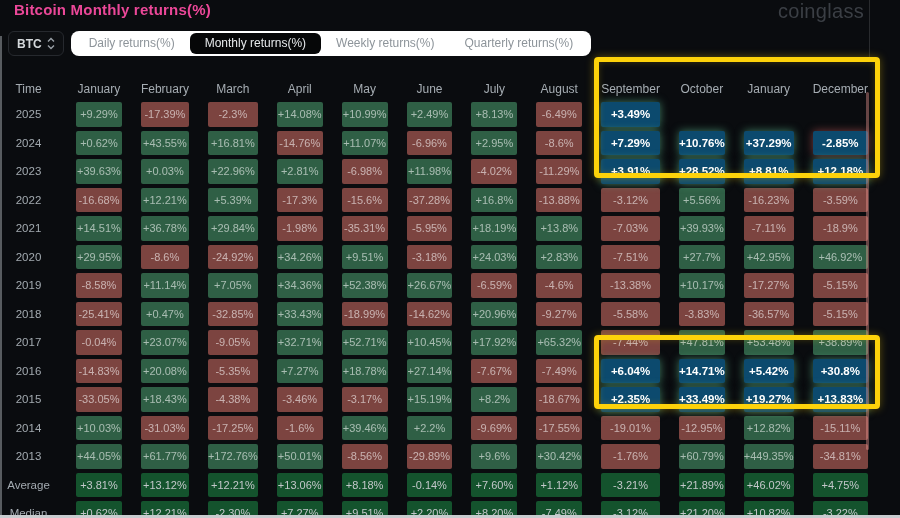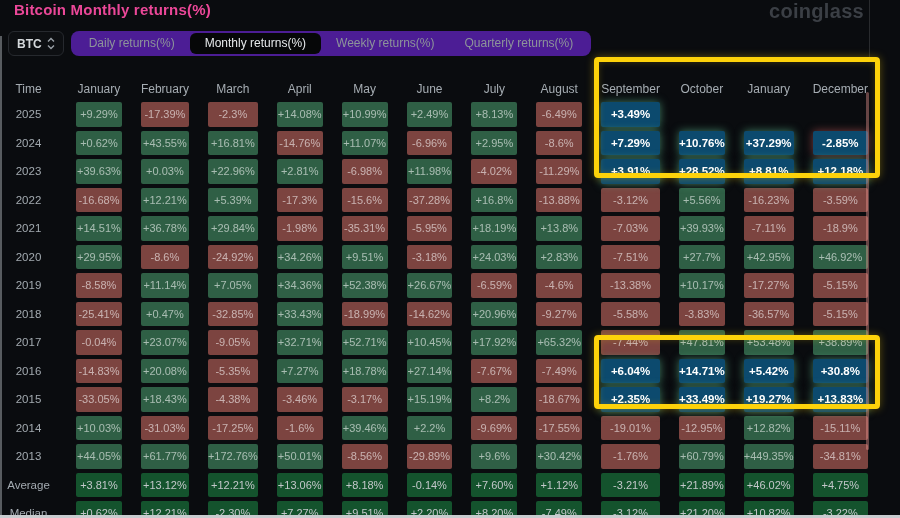--- a/index.html
+++ b/index.html
@@ -2,28 +2,28 @@
 <html><head>
 <meta charset="utf-8">
 <style>
   html,body{margin:0;padding:0;}
   body{
     width:900px;height:518px;position:relative;overflow:hidden;
     background:#0a0c0f;color:#dfe3e6;
     font-family:"Liberation Sans",sans-serif;
   }
   .page-title{position:absolute;left:14px;top:1px;margin:0;font-size:15px;font-weight:bold;color:#ec4899;letter-spacing:.2px;}
-  .logo{position:absolute;right:36px;top:0px;font-size:20px;font-weight:bold;color:#3b3f45;letter-spacing:.3px;margin-left:20px;}
+  .logo{position:absolute;right:36px;top:0px;font-size:20px;font-weight:normal;color:#3b3f45;letter-spacing:.3px;margin-left:20px;}
   .top-divider{position:absolute;left:869px;top:0;width:1px;height:57px;background:rgba(255,255,255,.13);}
 
   .controls{position:absolute;left:8px;top:31px;height:25px;display:flex;align-items:center;gap:7px;}
   .symbol{height:23px;padding:0 8px;background:#0d0f12;border:1px solid #26292e;border-radius:6px;
     display:flex;align-items:center;gap:5px;font-size:12px;font-weight:bold;color:#d5d9dc;cursor:pointer;}
   .symbol svg{display:block;}
-  .tabs{height:25px;background:#4c1d95;border-radius:8px;display:flex;align-items:center;padding:0 3px;}
+  .tabs{height:25px;background:#ffffff;border-radius:8px;display:flex;align-items:center;padding:0 3px;}
   .tab{padding:0 15px;font-size:12px;color:#8d949a;height:21px;line-height:21px;border-radius:6px;cursor:pointer;white-space:nowrap;}
   .tab.active{background:#060708;color:#e6e9eb;}
 
   .grid{position:absolute;left:0;top:80px;width:868px;display:grid;
     grid-template-columns:57px repeat(12,1fr);
     grid-template-rows:18px repeat(15,24.5px);
     gap:4px 19px;z-index:1;}
   .h{font-size:12px;color:#a6adb3;display:flex;align-items:center;justify-content:center;white-space:nowrap;}
   .rowlabel{font-size:11.5px;color:#a3aab0;display:flex;align-items:center;justify-content:center;}
   .cell{border-radius:2px;display:flex;align-items:center;justify-content:center;

